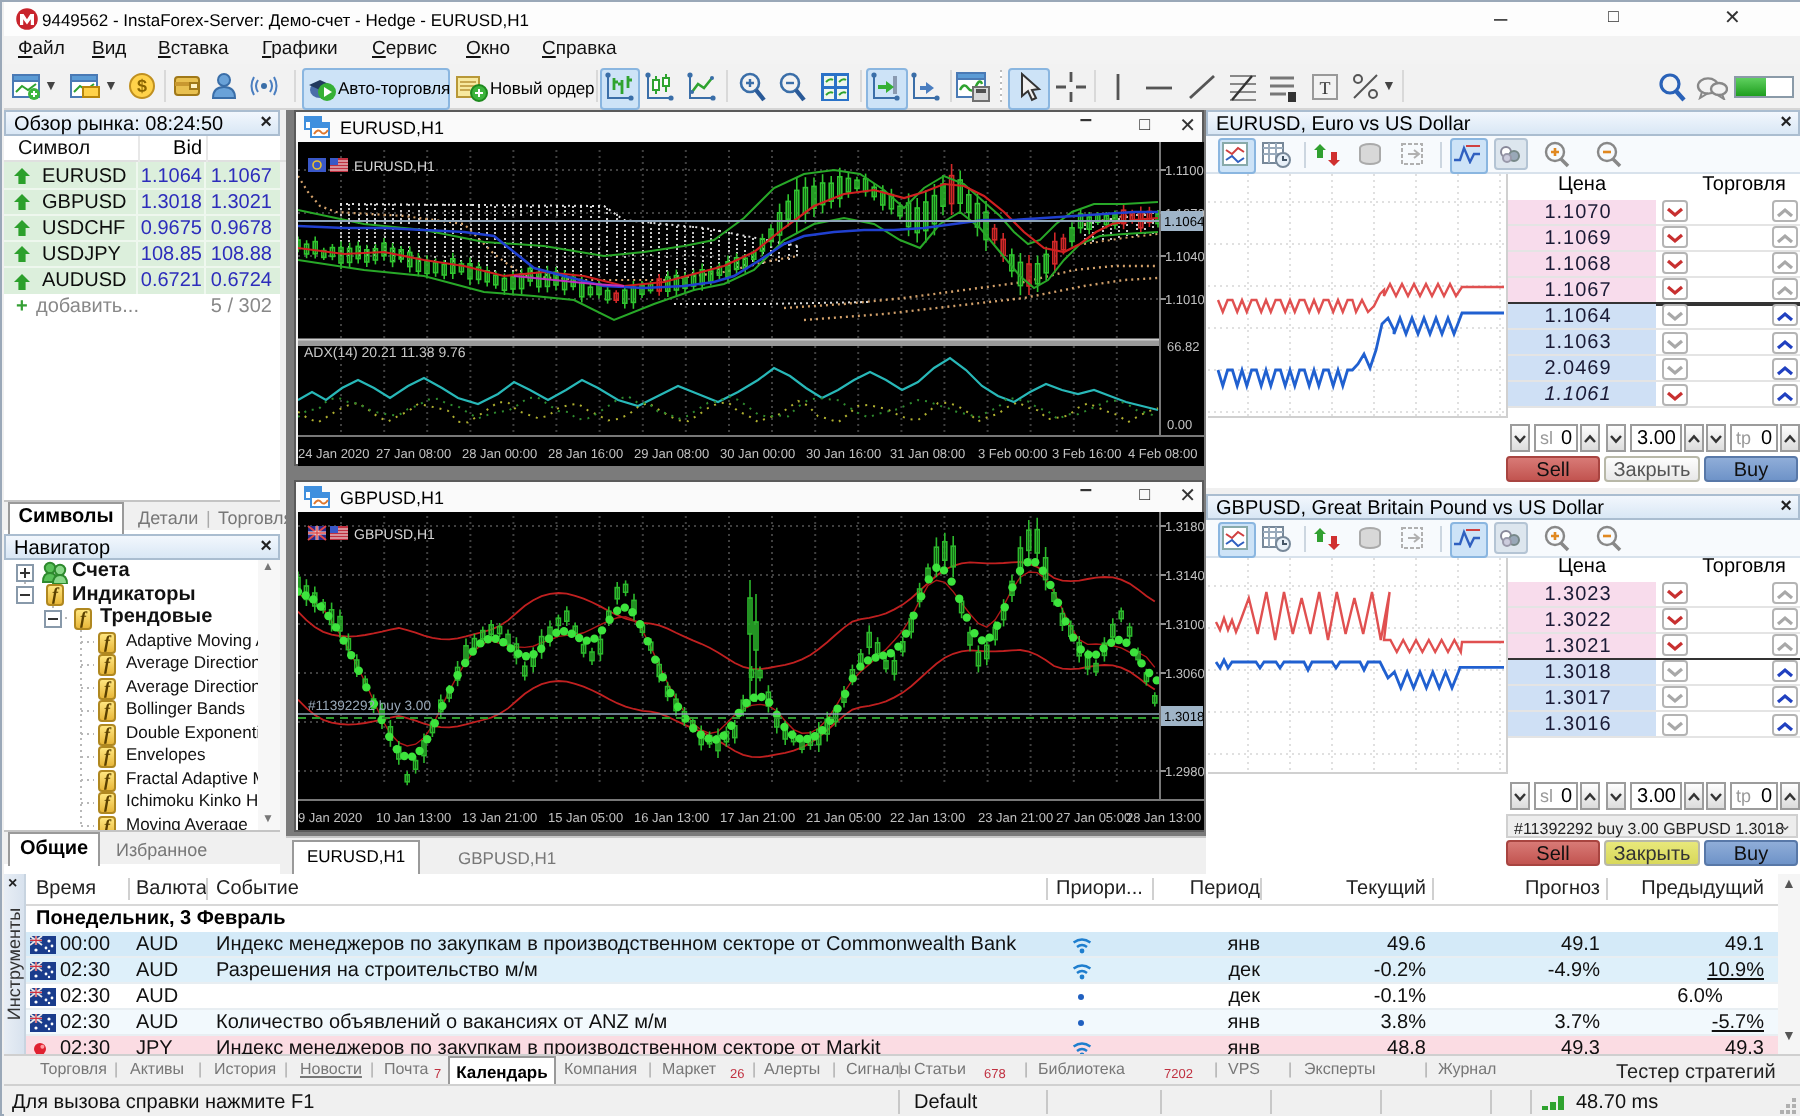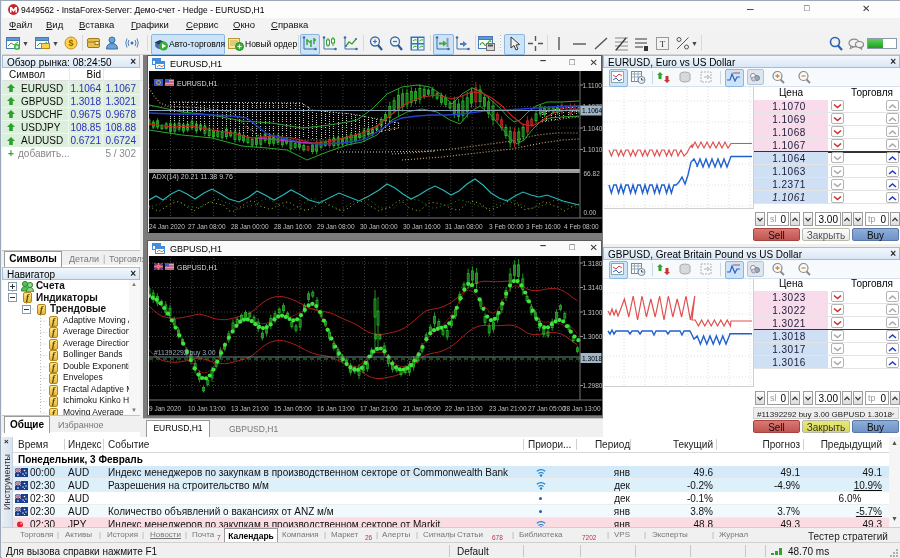--- a/index.html
+++ b/index.html
@@ -2193,21 +2193,21 @@
         </svg>
       </div>
         <div class="sbtn" style="left:132px;top:0.5px;">
         <svg width="9" height="7">
           <path d="M1 5 L4.5 2 L8 5" stroke="#2040c0" stroke-width="1.6" fill="none"></path>
         </svg>
       </div>
         </div>
     <div class="abs" style="left:753px;top:177.1px;width:146px;height:13px;border-bottom:1px solid #e4e4e4;box-sizing:border-box;">
         <div class="abs" style="left:0;top:0;width:74px;height:12px;background:#cfe0f5;"></div>
-        <span class="domrow" style="left:0;width:70px;text-align:center;top:1px;">1.2371</span>
+        <span class="domrow" style="left:0;width:70px;text-align:center;top:1px;">2.0469</span>
         <div class="sbtn" style="left:77px;top:0.5px;">
         <svg width="9" height="7">
           <path d="M1 1.5 L4.5 4.5 L8 1.5" stroke="#a8a8a8" stroke-width="1.6" fill="none"></path>
         </svg>
       </div>
         <div class="sbtn" style="left:132px;top:0.5px;">
         <svg width="9" height="7">
           <path d="M1 5 L4.5 2 L8 5" stroke="#2040c0" stroke-width="1.6" fill="none"></path>
         </svg>
       </div>
@@ -2484,21 +2484,21 @@
     <div class="bigbtn" style="left:801px;top:419px;width:48px;background:linear-gradient(#e8e87a,#d8d85a);border:1px solid #b8b8a8;color:#333;">Закрыть</div>
     <div class="bigbtn" style="left:851px;top:419px;width:47px;background:linear-gradient(#8fadd8,#6e93c8);border:1px solid #5878a8;">Buy</div>
 
 <div class="abs" id="toolbox">
       <div class="abs" style="left:0px;top:0px;width:11px;height:90px;background:linear-gradient(90deg,#e8eef5,#d8e2ee);border-right:1px solid #c8d4e0;box-sizing:border-box;">
 <span style="position:absolute;left:-28px;top:40px;font-size:9px;color:#333;transform:rotate(-90deg);transform-origin:center;display:inline-block;width:66px;text-align:center;">Инструменты</span>
 <span style="position:absolute;left:2px;top:0px;font-size:8px;font-weight:bold;color:#222;">×</span>
       </div>
       <div class="abs" style="left:11px;top:0px;width:876px;height:16px;border-bottom:1px solid #d8d8d8;box-sizing:border-box;color:#222;font-size:10px;">
         <span class="abs" style="left:5px;top:2px;">Время</span>
-        <span class="abs" style="left:55px;top:2px;">Индекс</span>
+        <span class="abs" style="left:55px;top:2px;">Валюта</span>
         <span class="abs" style="left:95px;top:2px;">Событие</span>
         <span class="abs" style="left:515px;top:2px;">Приори...</span>
         <span class="abs" style="left:580px;top:2px;width:37px;text-align:right">Период</span>
         <span class="abs" style="left:640px;top:2px;width:60px;text-align:right">Текущий</span>
         <span class="abs" style="left:727px;top:2px;width:60px;text-align:right">Прогноз</span>
         <span class="abs" style="left:805px;top:2px;width:64px;text-align:right">Предыдущий</span>
         <div class="abs" style="left:51px;top:2px;width:1px;height:11px;background:#d0d0d0"></div>
         <div class="abs" style="left:90px;top:2px;width:1px;height:11px;background:#d0d0d0"></div>
         <div class="abs" style="left:510px;top:2px;width:1px;height:11px;background:#d0d0d0"></div>
         <div class="abs" style="left:563px;top:2px;width:1px;height:11px;background:#d0d0d0"></div>

